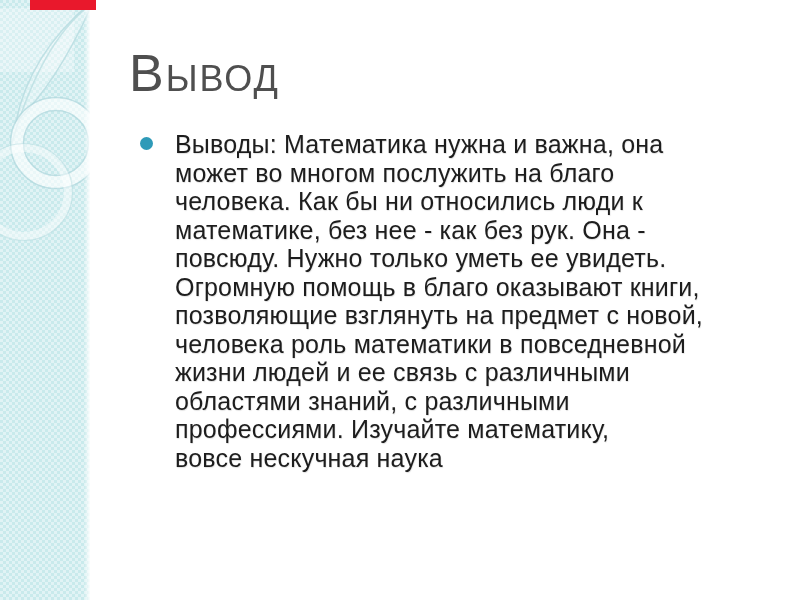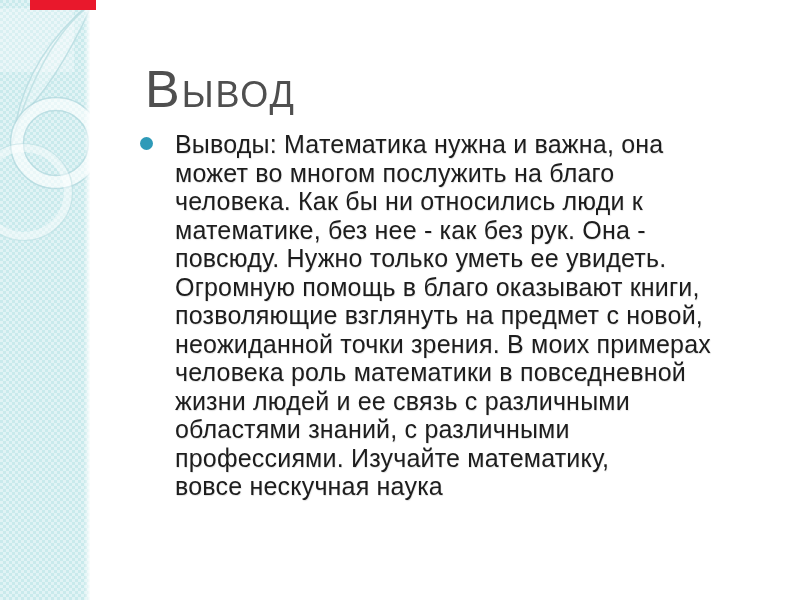--- a/index.html
+++ b/index.html
@@ -23,21 +23,21 @@
     background:linear-gradient(to right, rgba(255,255,255,0), rgba(255,255,255,0.9));
   }
   .ornament { position:absolute; left:0; top:0; }
   
   .red-mark {
     position:absolute; left:30px; top:0; width:66px; height:10px;
     background:#e9182c;
   }
   
   .title {
-    position:absolute; left:129px; top:45px; margin:16px;
+    position:absolute; left:129px; top:45px; margin:0;
     font-size:52px; font-weight:400; line-height:57px;
     font-variant:small-caps; letter-spacing:2px;
     color:#4f4f4f;
   }
   
   .content { position:absolute; left:139px; top:130px; }
   .bullet {
     position:absolute; left:1px; top:7px;
     width:13px; height:13px; border-radius:50%;
     background:#2e9ab8;
@@ -75,21 +75,20 @@
   <div class="content">
     <span class="bullet"></span>
     <div class="lines">
       <div class="line">Выводы: Математика нужна и важна, она</div>
       <div class="line">может во многом послужить на благо</div>
       <div class="line">человека. Как бы ни относились люди к</div>
       <div class="line">математике, без нее - как без рук. Она -</div>
       <div class="line">повсюду. Нужно только уметь ее увидеть.</div>
       <div class="line">Огромную помощь в благо оказывают книги,</div>
       <div class="line">позволяющие взглянуть на предмет с новой,</div>
-      <div class="line">неожиданной точки зрения. В моих примерах</div>
       <div class="line">человека роль математики в повседневной</div>
       <div class="line">жизни людей и ее связь с различными</div>
       <div class="line">областями знаний, с различными</div>
       <div class="line">профессиями. Изучайте математику,</div>
       <div class="line">вовсе нескучная наука</div>
     </div>
   </div>
 
 </div>
 

